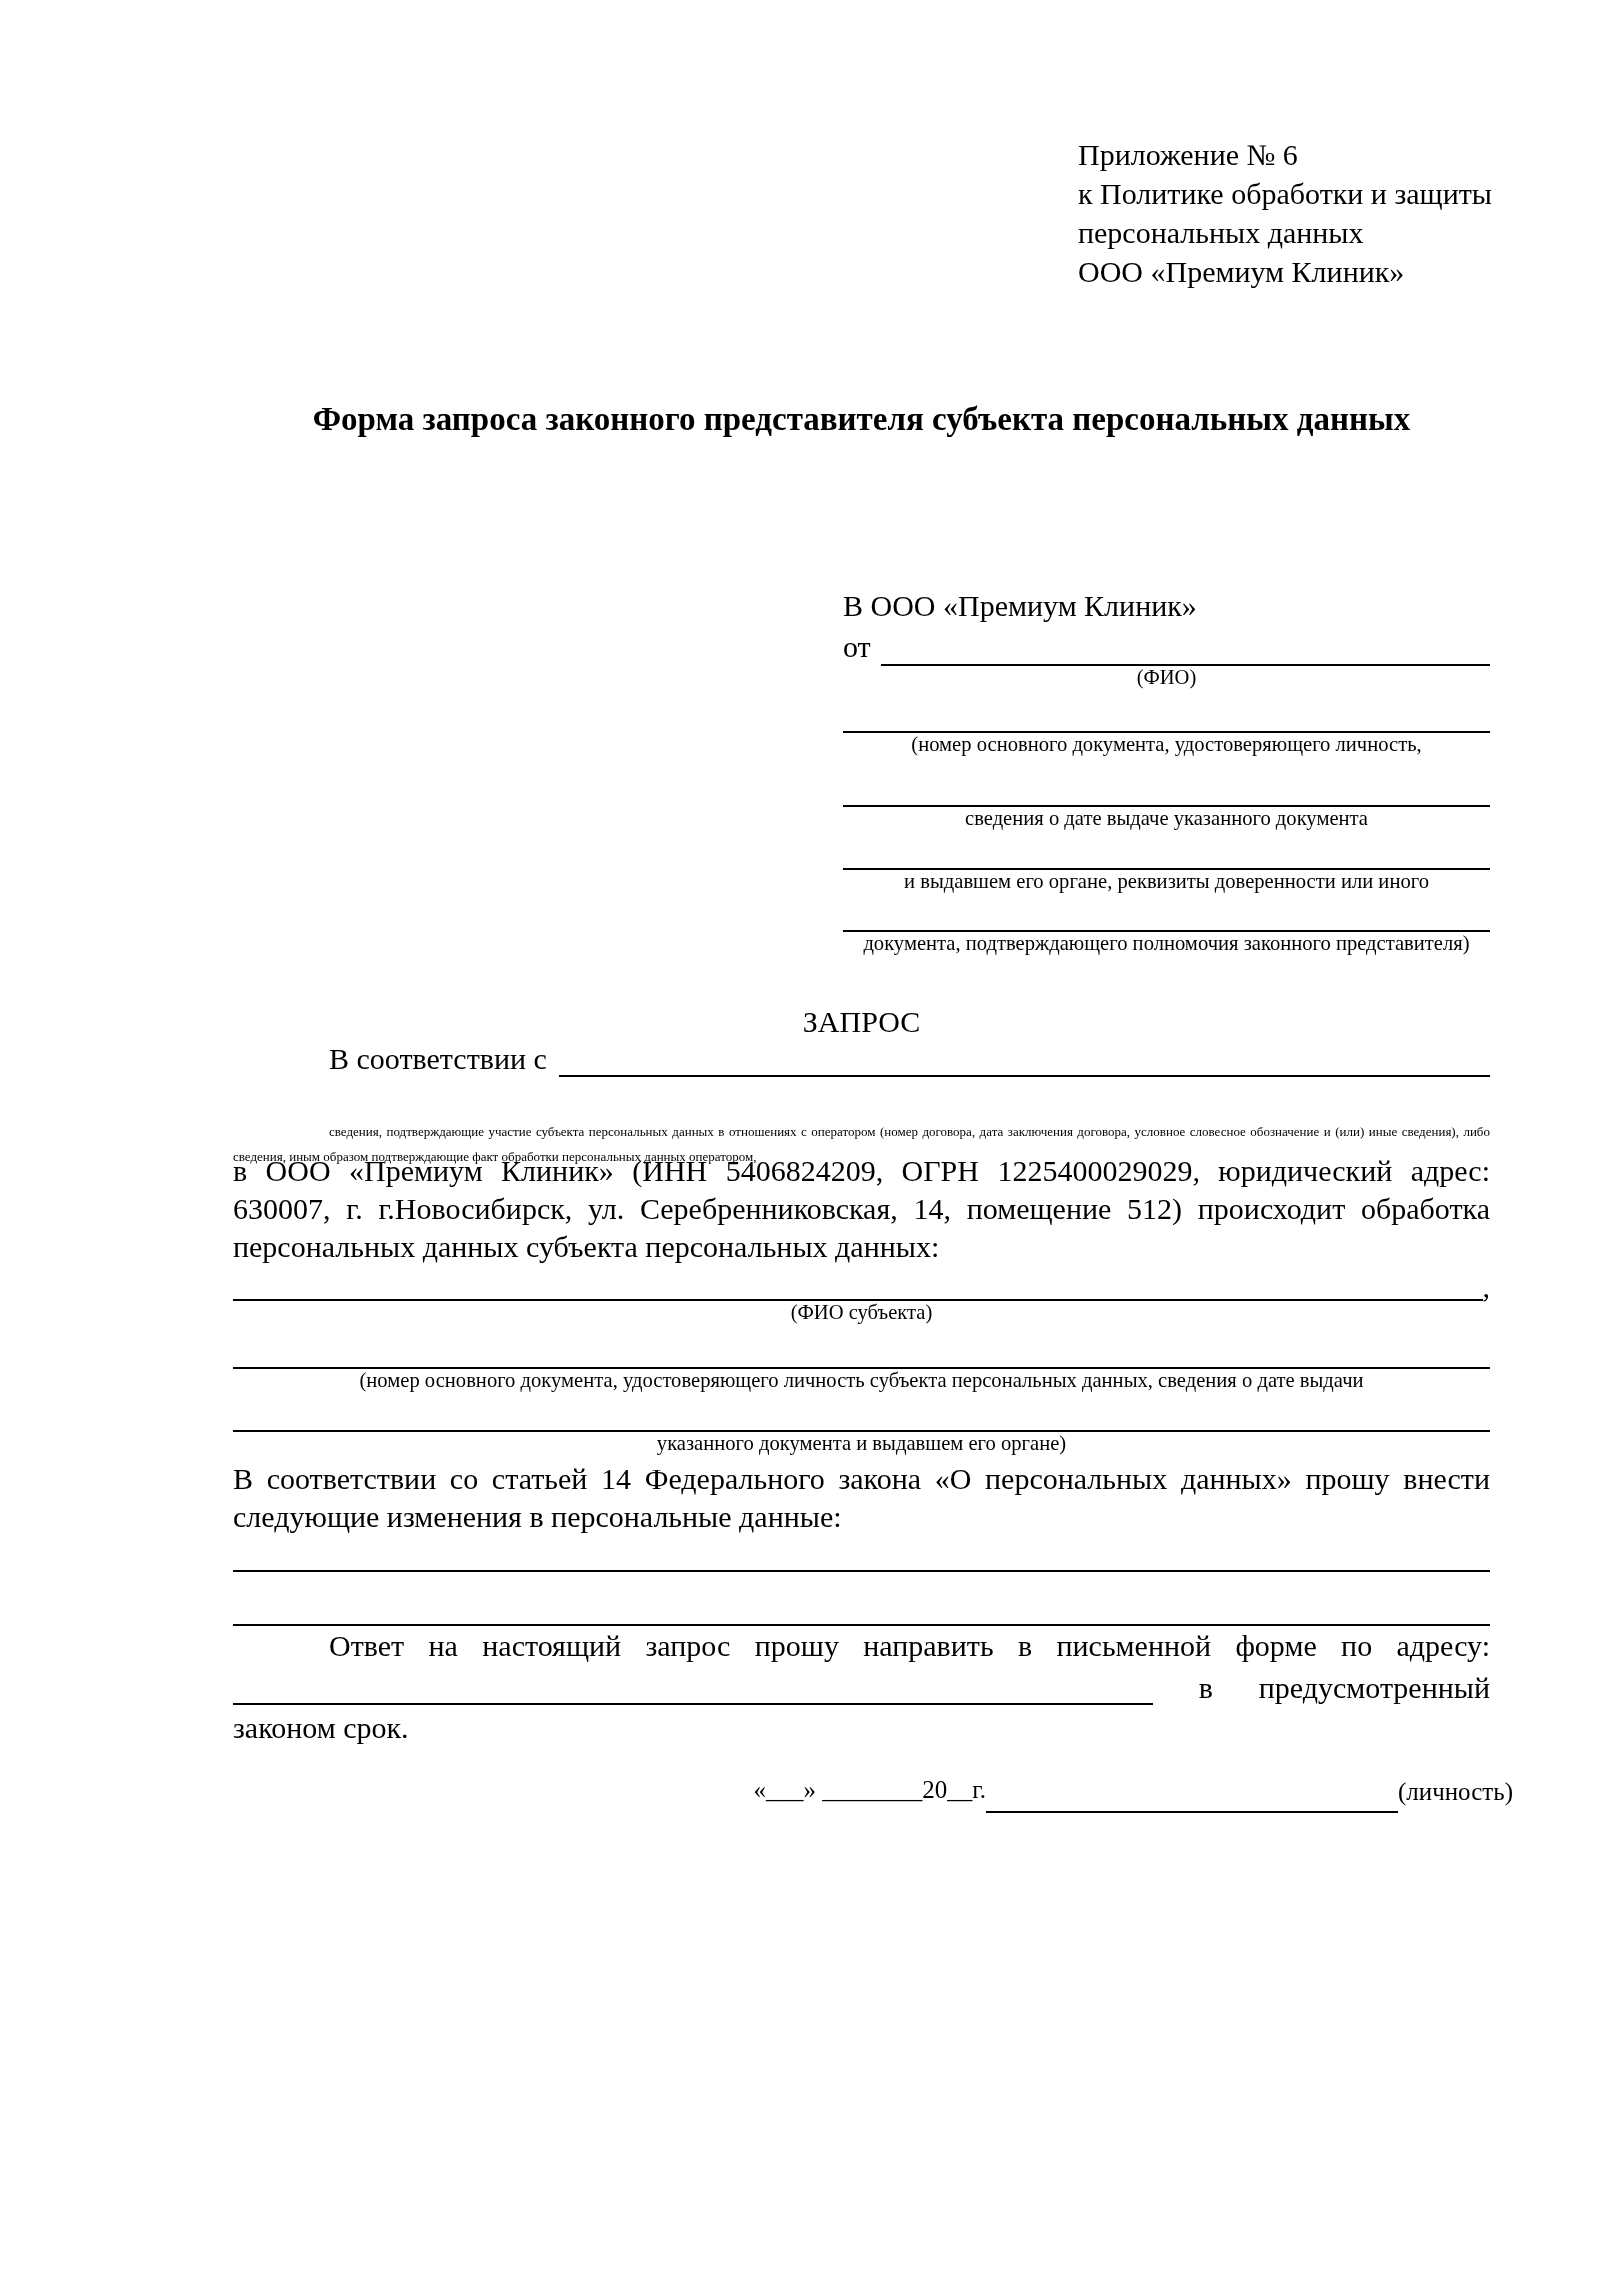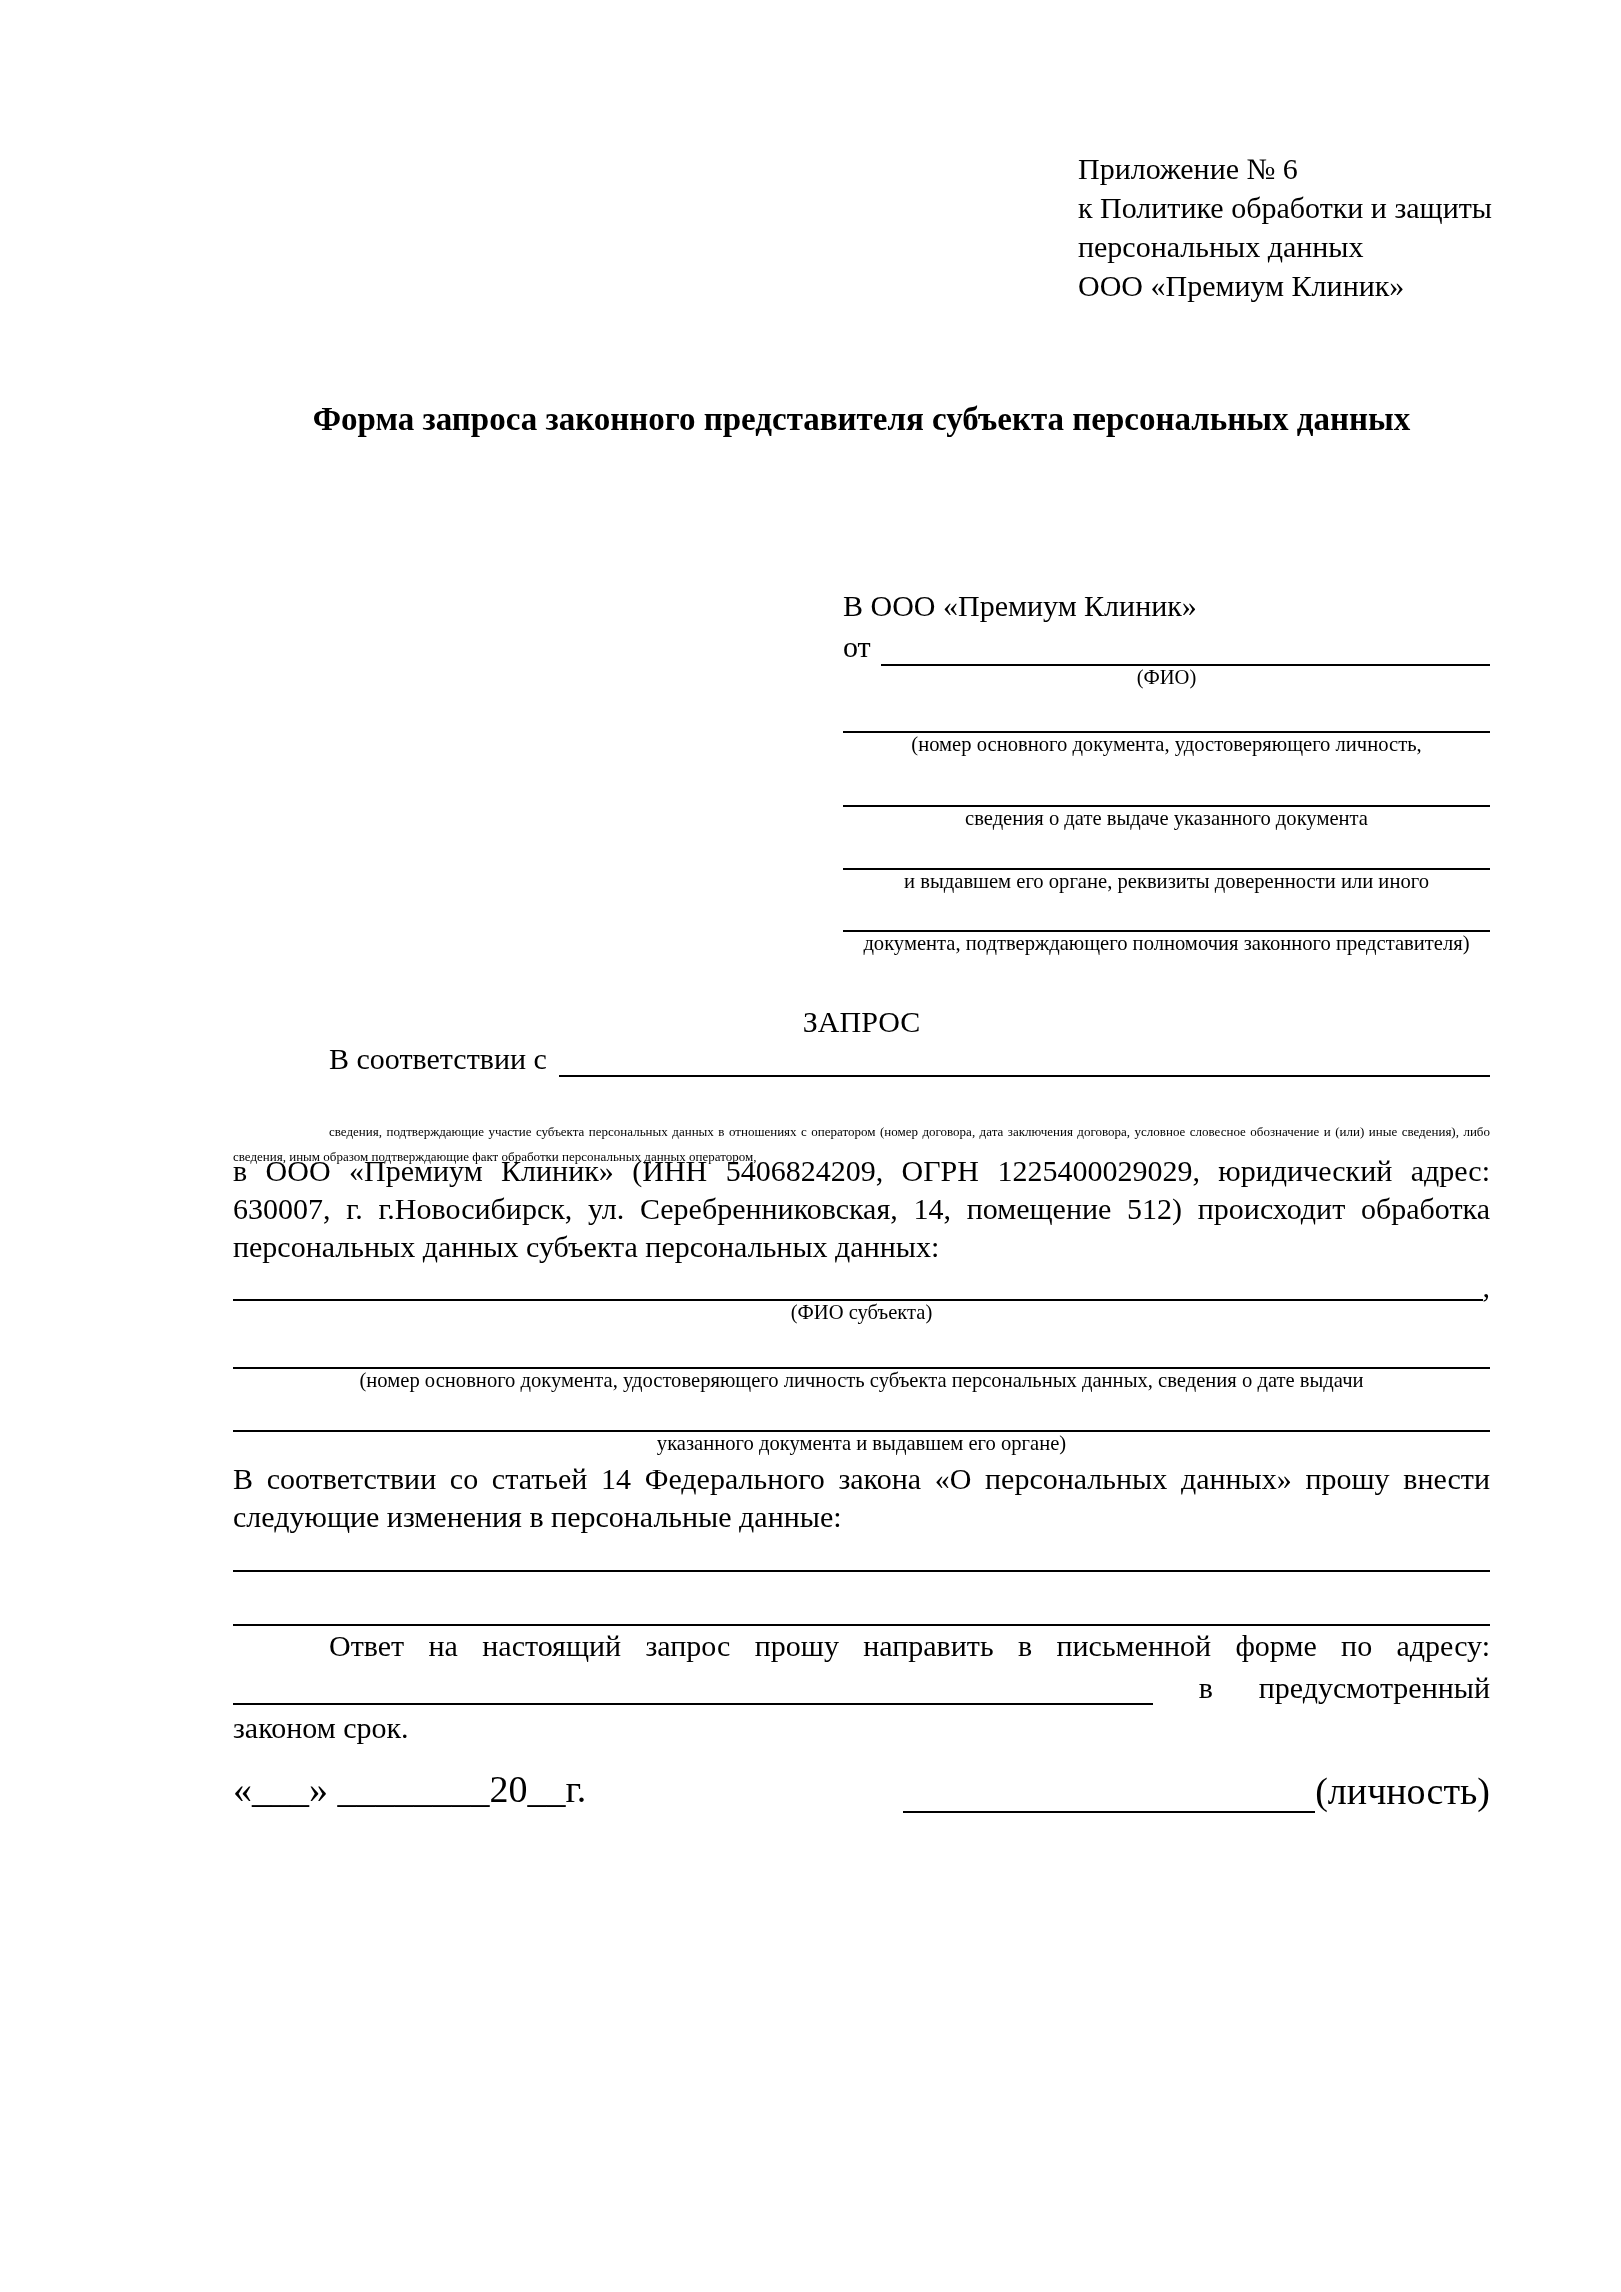--- a/index.html
+++ b/index.html
@@ -16,21 +16,21 @@
     font-family: "Liberation Serif", "DejaVu Serif", serif;
     color: #000;
     overflow: hidden;
   }
   .blk { position: absolute; left: 233px; width: 1257px; }
 
   
   .appendix {
     position: absolute;
     left: 1078px;
-    top: 149px;
+    top: 135px;
     font-size: 30px;
     line-height: 39px;
   }
 
   
   .title {
     top: 397px;
     text-align: center;
     font-weight: bold;
     font-size: 33px;
@@ -141,23 +141,24 @@
     height: 39px;
   }
   .a2 .afill { width: 920px; border-bottom: 2.9px solid #000; height: 37px; }
   .a2 span { line-height: 35px; }
   .a3 { line-height: 41px; margin-top: 2px; }
 
   
   .footer {
     top: 1766px;
     display: flex;
-    justify-content: space-between;
+    justify-content: flex-end;
     align-items: flex-end;
-    font-size: 38px;
+    font-size: 25px;
+    margin-left: 23px;
   }
   .footer .date { line-height: 47px; white-space: pre; }
   .sig { display: flex; align-items: flex-end; }
   .sigfill { width: 412px; border-bottom: 2.9px solid #000; height: 43px; }
   .sig .siglbl { line-height: 43px; }
 </style>
 </head>
 <body>
 
 <div class="page">

